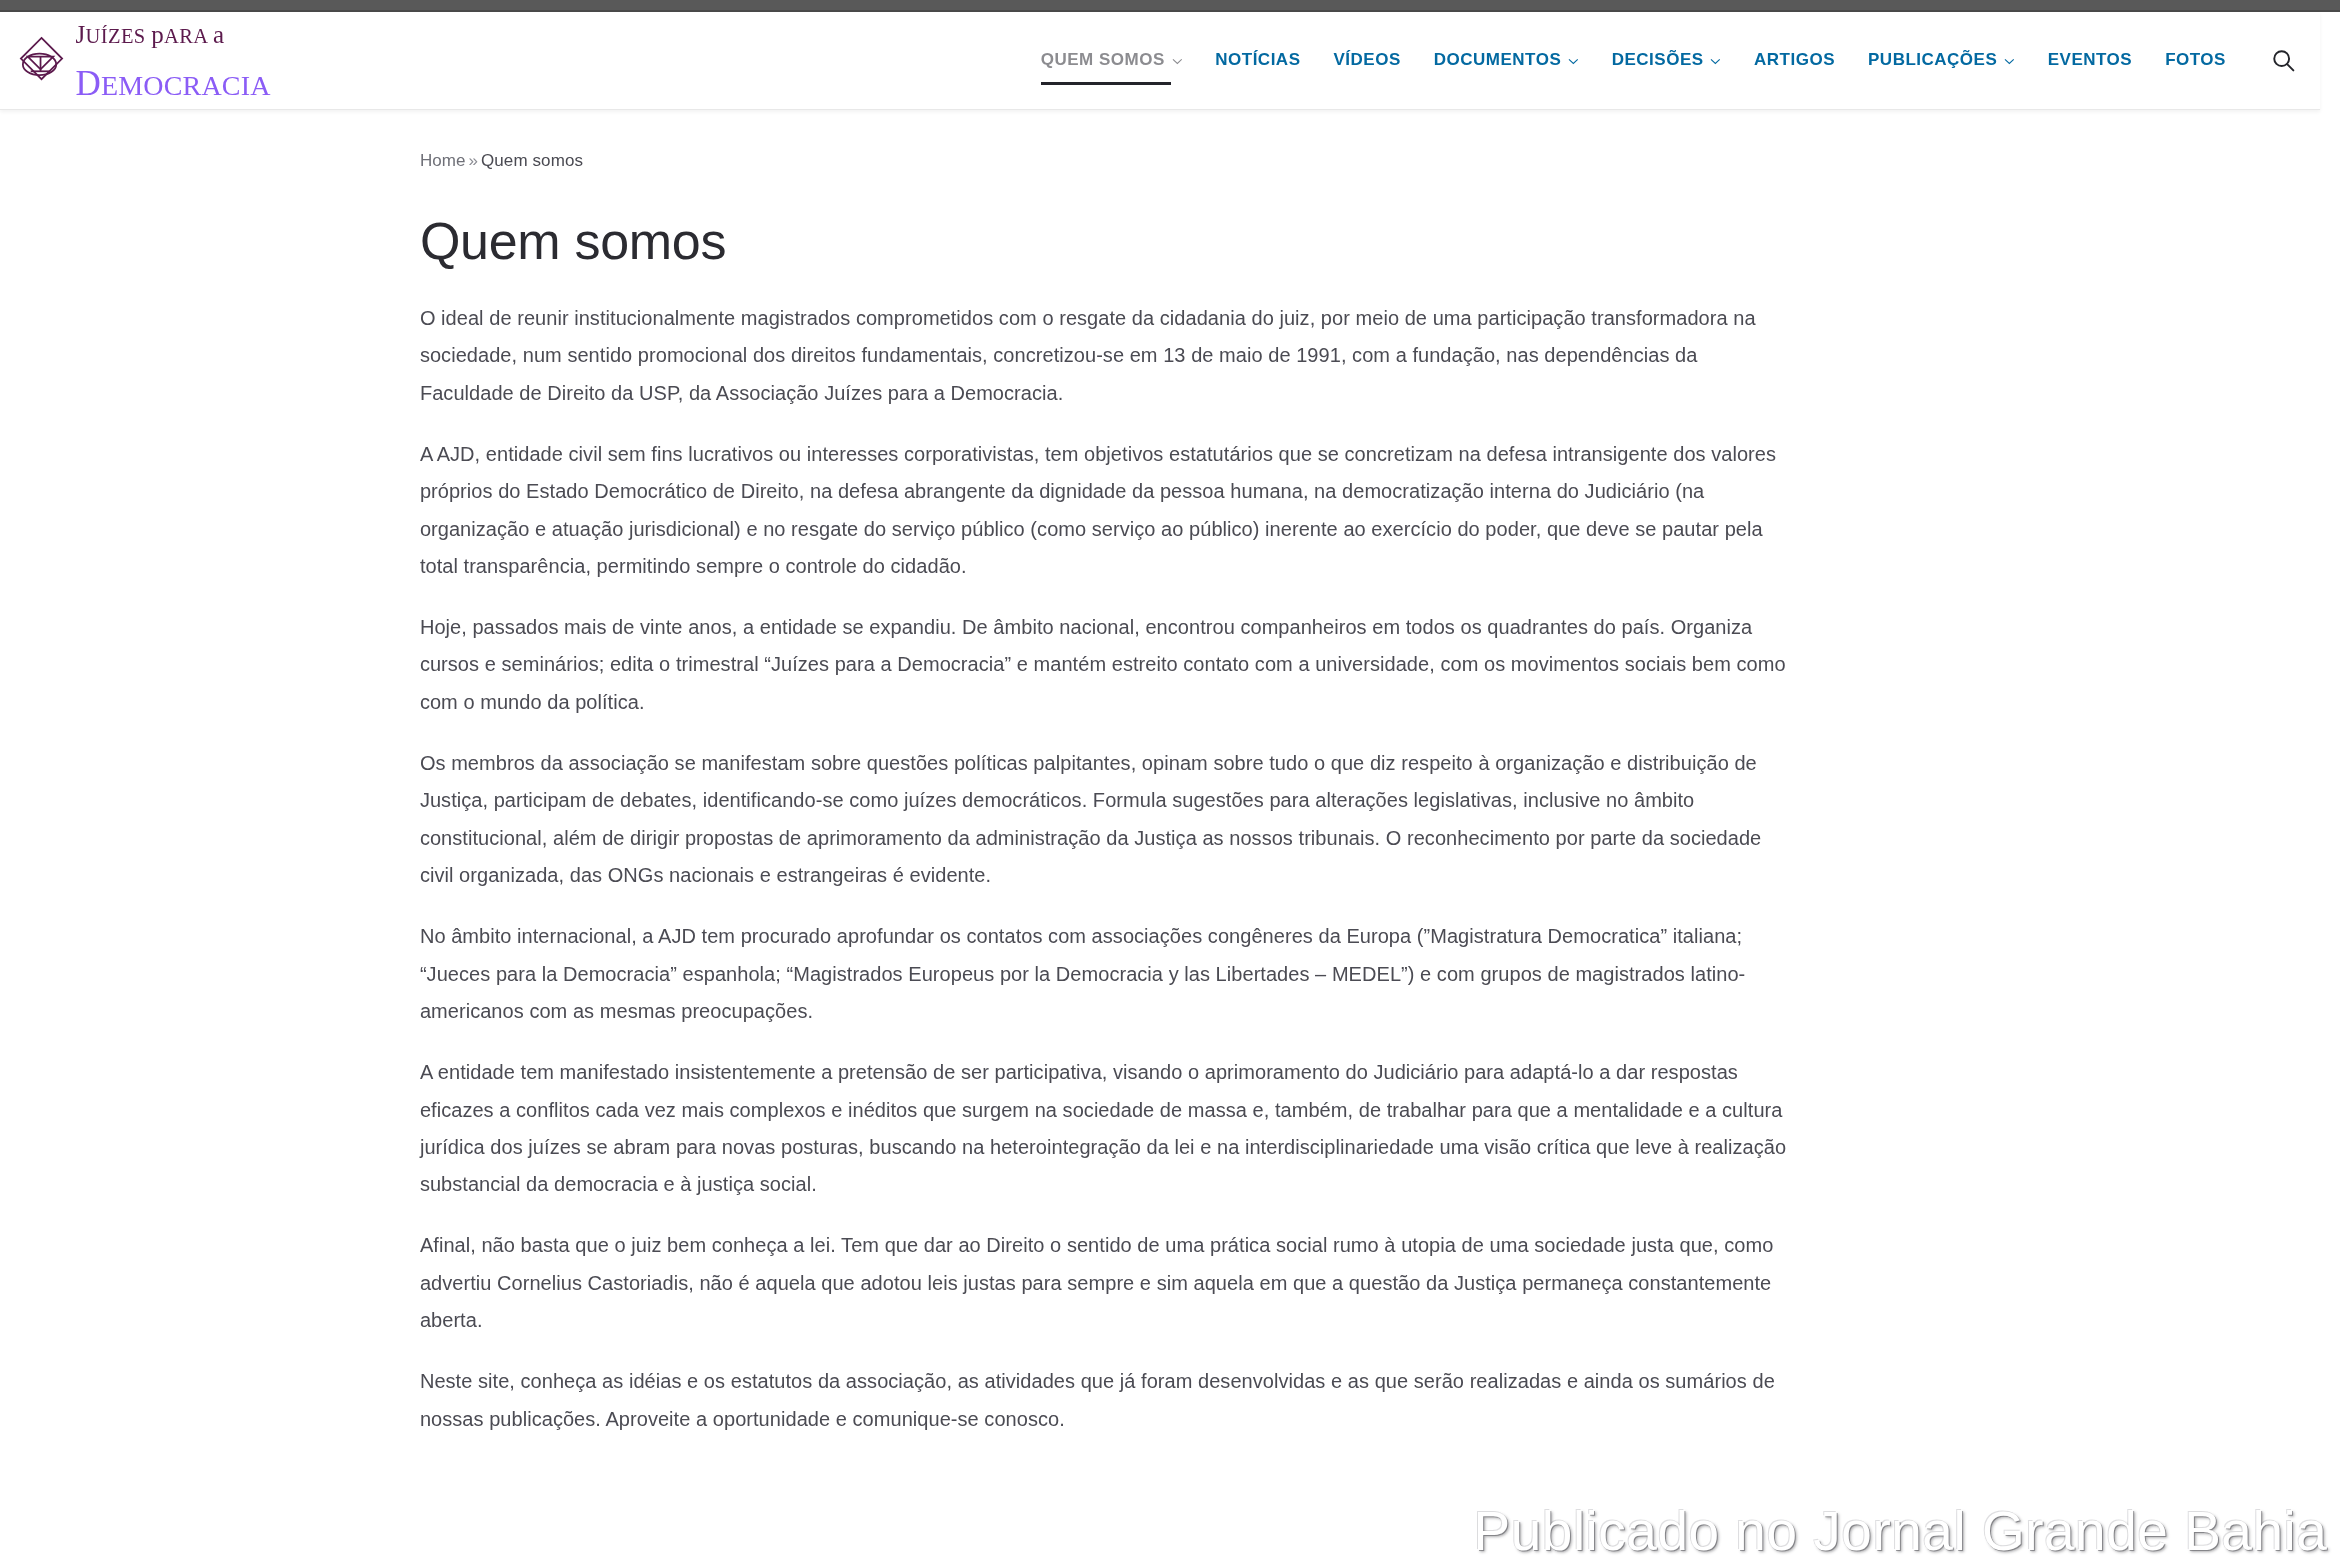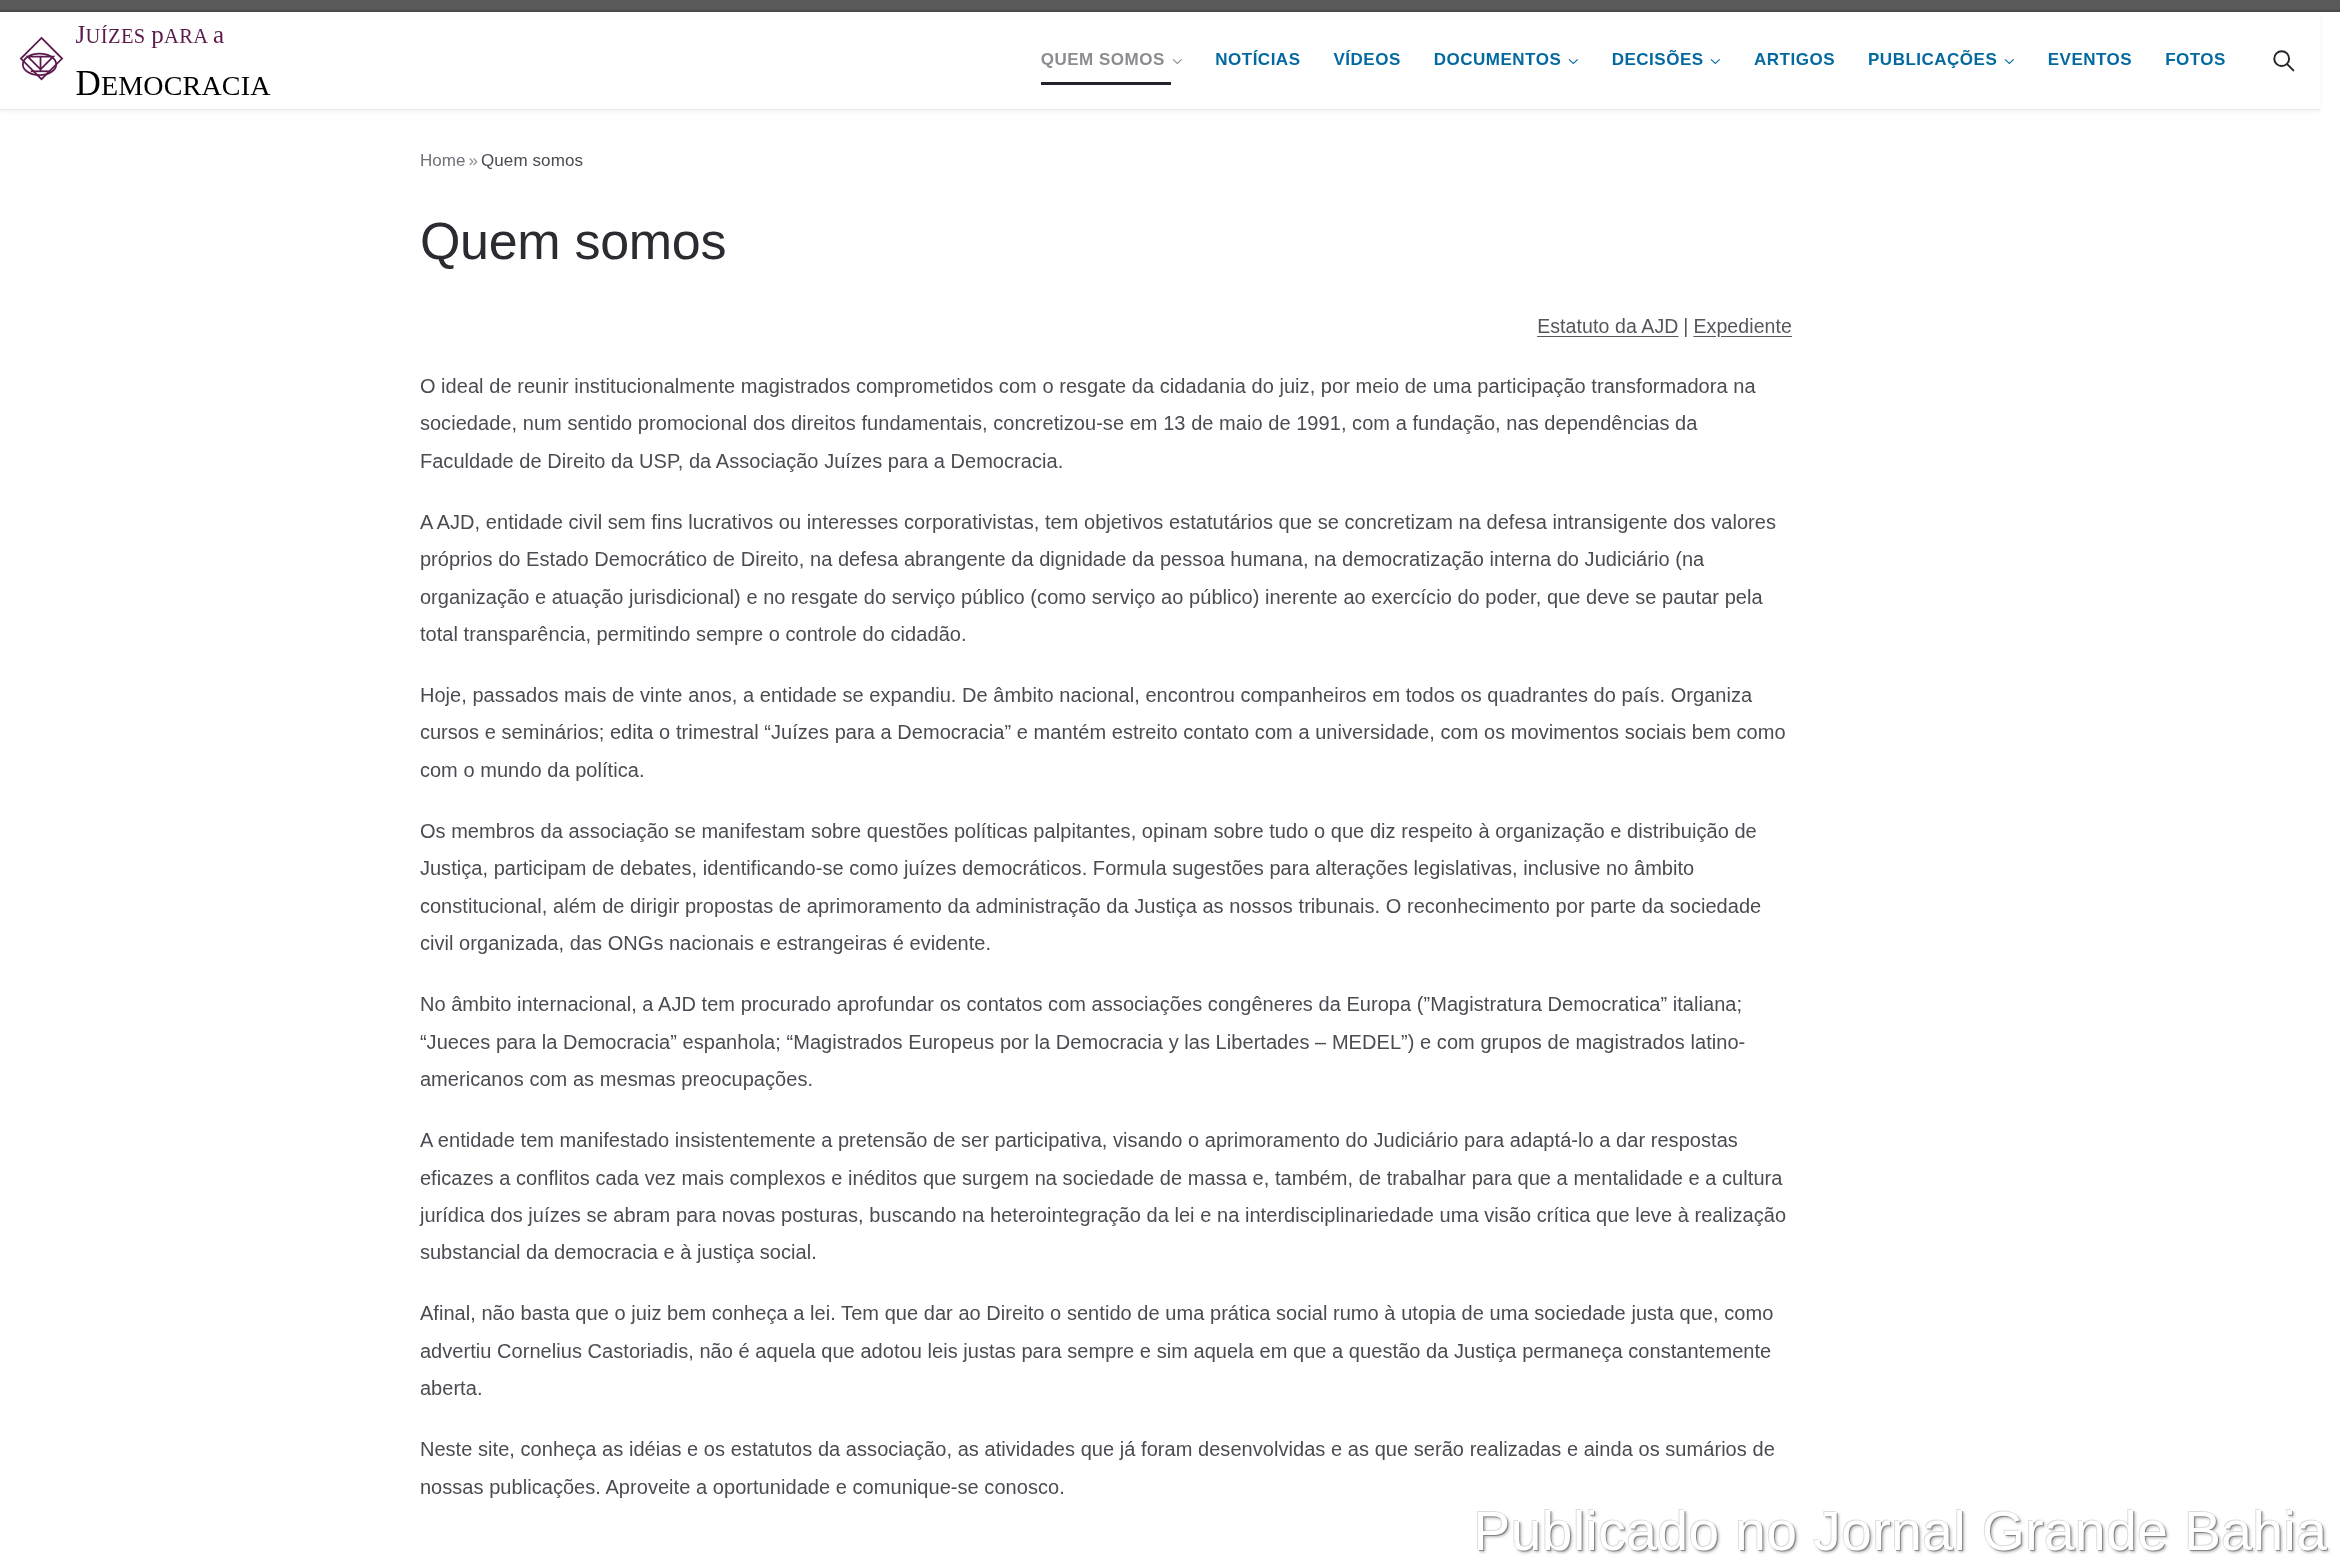--- a/index.html
+++ b/index.html
@@ -60,21 +60,21 @@
     font-size: 20.5px;
     letter-spacing: 0.4px;
     font-weight: 400;
     white-space: nowrap;
     display: block;
   }
   .logo-line-1 .cap { font-size: 25px; }
 
   .logo-line-2 {
     font-family: "Liberation Serif", serif;
-    color: #000000;
+    color: #8b5cf6;
     font-size: 28px;
     letter-spacing: 0.2px;
     font-weight: 400;
     white-space: nowrap;
     display: block;
     margin-top: 19px;
   }
   .logo-line-2 .cap { font-size: 35px; }
 
   
@@ -311,23 +311,20 @@
 
 <main class="content">
   <div class="column">
 
     <div class="breadcrumb">
       <a href="#">Home</a><span class="sep">»</span><span class="current">Quem somos</span>
     </div>
 
     <h1 class="page-title">Quem somos</h1>
 
-    <div class="doc-links">
-      <a href="#">Estatuto da AJD</a><span class="pipe">|</span><a href="#">Expediente</a>
-    </div>
 
     <div class="body-copy">
       <p>O ideal de reunir institucionalmente magistrados comprometidos com o resgate da cidadania do juiz, por meio de uma participação transformadora na sociedade, num sentido promocional dos direitos fundamentais, concretizou-se em 13 de maio de 1991, com a fundação, nas dependências da Faculdade de Direito da USP, da Associação Juízes para a Democracia.</p>
       <p>A AJD, entidade civil sem fins lucrativos ou interesses corporativistas, tem objetivos estatutários que se concretizam na defesa intransigente dos valores próprios do Estado Democrático de Direito, na defesa abrangente da dignidade da pessoa humana, na democratização interna do Judiciário (na organização e atuação jurisdicional) e no resgate do serviço público (como serviço ao público) inerente ao exercício do poder, que deve se pautar pela total transparência, permitindo sempre o controle do cidadão.</p>
       <p>Hoje, passados mais de vinte anos, a entidade se expandiu. De âmbito nacional, encontrou companheiros em todos os quadrantes do país. Organiza cursos e seminários; edita o trimestral “Juízes para a Democracia” e mantém estreito contato com a universidade, com os movimentos sociais bem como com o mundo da política.</p>
       <p>Os membros da associação se manifestam sobre questões políticas palpitantes, opinam sobre tudo o que diz respeito à organização e distribuição de Justiça, participam de debates, identificando-se como juízes democráticos. Formula sugestões para alterações legislativas, inclusive no âmbito constitucional, além de dirigir propostas de aprimoramento da administração da Justiça as nossos tribunais. O reconhecimento por parte da sociedade civil organizada, das ONGs nacionais e estrangeiras é evidente.</p>
       <p>No âmbito internacional, a AJD tem procurado aprofundar os contatos com associações congêneres da Europa (”Magistratura Democratica” italiana; “Jueces para la Democracia” espanhola; “Magistrados Europeus por la Democracia y las Libertades – MEDEL”) e com grupos de magistrados latino-americanos com as mesmas preocupações.</p>
       <p>A entidade tem manifestado insistentemente a pretensão de ser participativa, visando o aprimoramento do Judiciário para adaptá-lo a dar respostas eficazes a conflitos cada vez mais complexos e inéditos que surgem na sociedade de massa e, também, de trabalhar para que a mentalidade e a cultura jurídica dos juízes se abram para novas posturas, buscando na heterointegração da lei e na interdisciplinariedade uma visão crítica que leve à realização substancial da democracia e à justiça social.</p>
       <p>Afinal, não basta que o juiz bem conheça a lei. Tem que dar ao Direito o sentido de uma prática social rumo à utopia de uma sociedade justa que, como advertiu Cornelius Castoriadis, não é aquela que adotou leis justas para sempre e sim aquela em que a questão da Justiça permaneça constantemente aberta.</p>
       <p>Neste site, conheça as idéias e os estatutos da associação, as atividades que já foram desenvolvidas e as que serão realizadas e ainda os sumários de nossas publicações. Aproveite a oportunidade e comunique-se conosco.</p>

